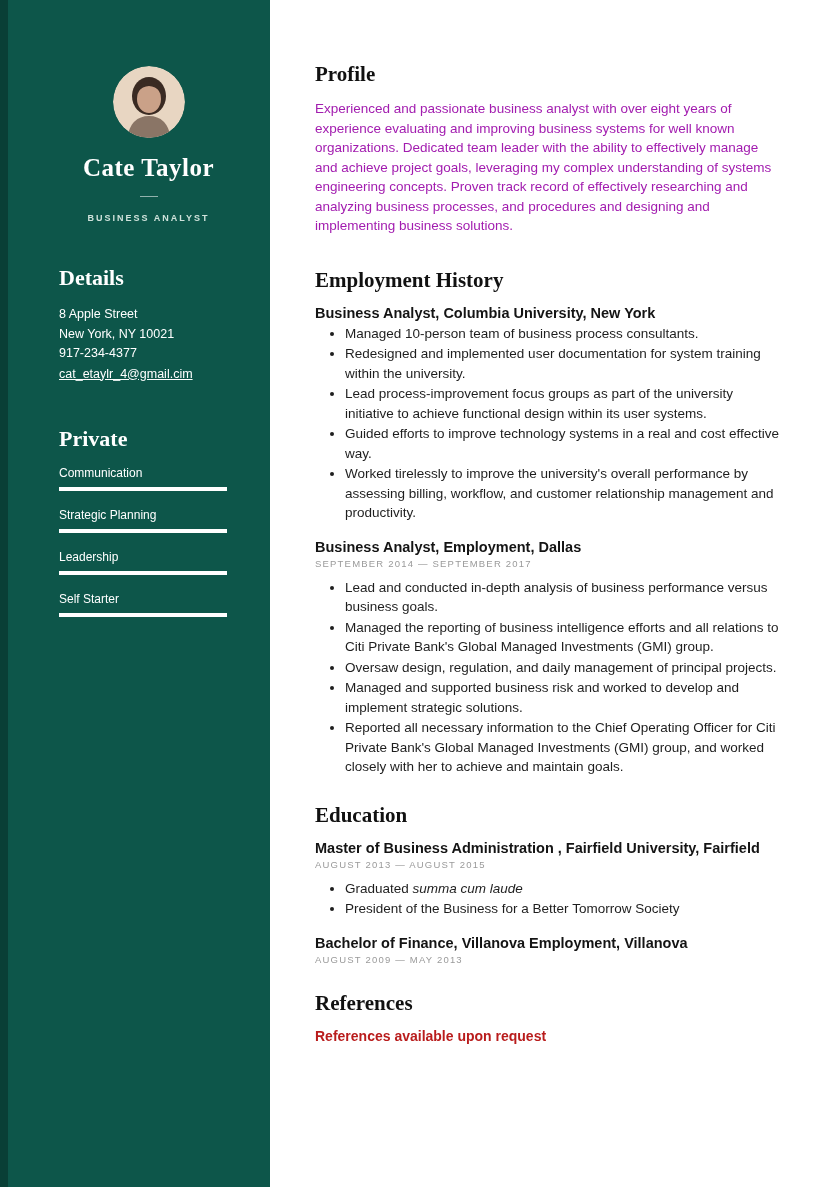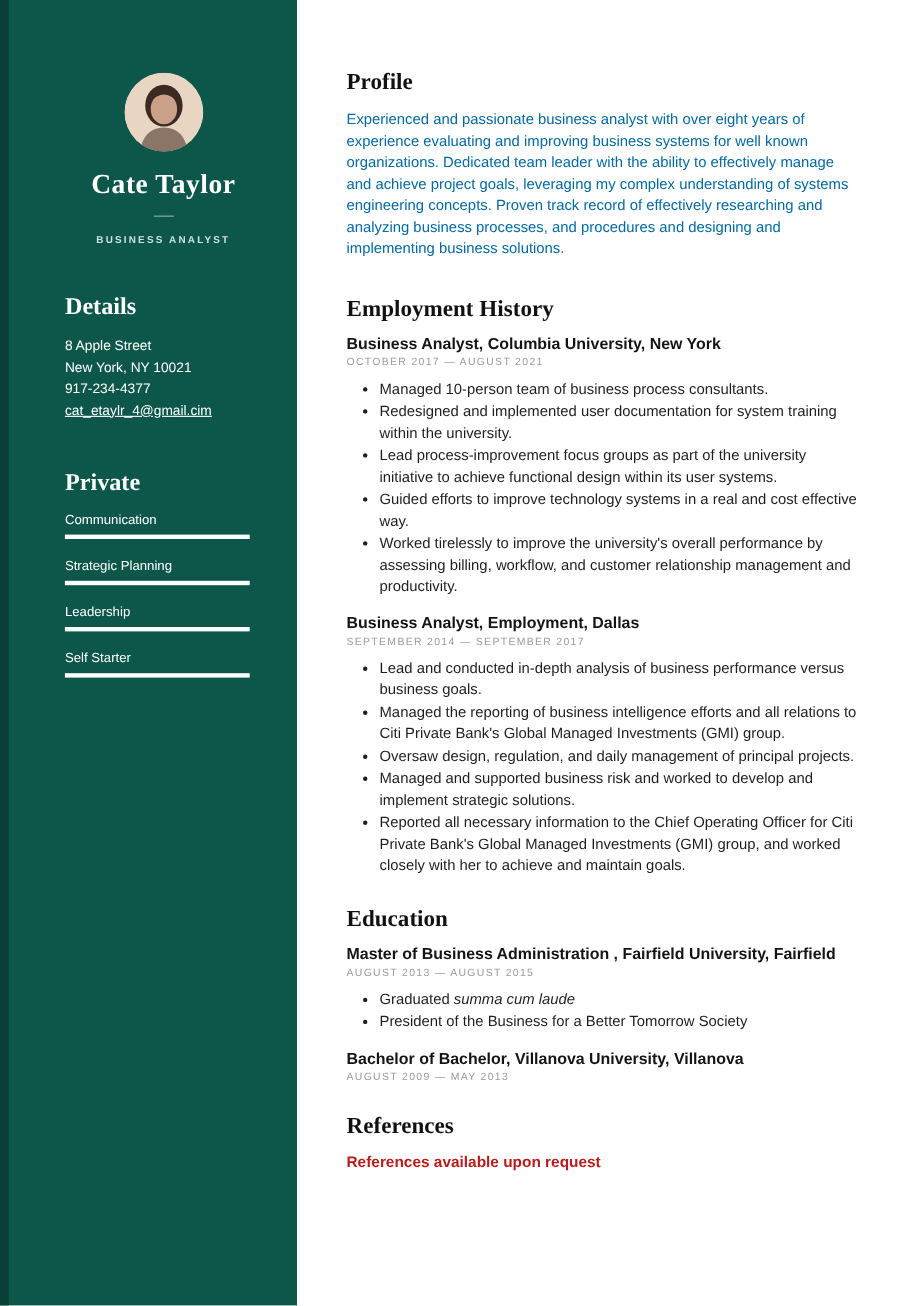--- a/index.html
+++ b/index.html
@@ -71,21 +71,21 @@
     flex:1;
     padding:62px 60px 16px 45px;
     color:#1e1e1e;
   }
   .section-heading {
     font-family:"Liberation Serif", serif;
     font-size:21px; font-weight:700; color:#111111;
     margin-bottom:12px;
   }
   .profile-text {
-    font-size:13.5px; line-height:19.5px; color:#0369a1;
+    font-size:13.5px; line-height:19.5px; color:#a21caf;
     margin-bottom:32px;
   }
   .job { margin-bottom:16px; }
   .job-title {
     font-size:14.5px; font-weight:700; color:#141414;
     margin-bottom:3px;
   }
   .job-dates {
     font-size:9.5px; color:#9a9a9a;
     letter-spacing:1.2px; font-weight:400;
@@ -172,21 +172,20 @@
     <section class="section">
       <h2 class="section-heading">Profile</h2>
       <p class="profile-text">Experienced and passionate business analyst with over eight years of experience evaluating and improving business systems for well known organizations. Dedicated team leader with the ability to effectively manage and achieve project goals, leveraging my complex understanding of systems engineering concepts. Proven track record of effectively researching and analyzing business processes, and procedures and designing and implementing business solutions.</p>
     </section>
 
     <section class="section">
       <h2 class="section-heading">Employment History</h2>
 
       <div class="job">
         <div class="job-title">Business Analyst, Columbia University, New York</div>
-        <div class="job-dates">OCTOBER 2017 — AUGUST 2021</div>
         <ul class="bullets">
           <li>Managed 10-person team of business process consultants.</li>
           <li>Redesigned and implemented user documentation for system training within the university.</li>
           <li>Lead process-improvement focus groups as part of the university initiative to achieve functional design within its user systems.</li>
           <li>Guided efforts to improve technology systems in a real and cost effective way.</li>
           <li>Worked tirelessly to improve the university's overall performance by assessing billing, workflow, and customer relationship management and productivity.</li>
         </ul>
       </div>
 
       <div class="job">
@@ -208,21 +207,21 @@
       <div class="job">
         <div class="job-title">Master of Business Administration , Fairfield University, Fairfield</div>
         <div class="job-dates">AUGUST 2013 — AUGUST 2015</div>
         <ul class="bullets">
           <li><span>Graduated </span><em>summa cum laude</em></li>
           <li>President of the Business for a Better Tomorrow Society</li>
         </ul>
       </div>
 
       <div class="job">
-        <div class="job-title">Bachelor of Bachelor, Villanova University, Villanova</div>
+        <div class="job-title">Bachelor of Finance, Villanova Employment, Villanova</div>
         <div class="job-dates">AUGUST 2009 — MAY 2013</div>
       </div>
     </section>
 
     <section class="section">
       <h2 class="section-heading">References</h2>
       <div class="references-text">References available upon request</div>
     </section>
 
   </main>

